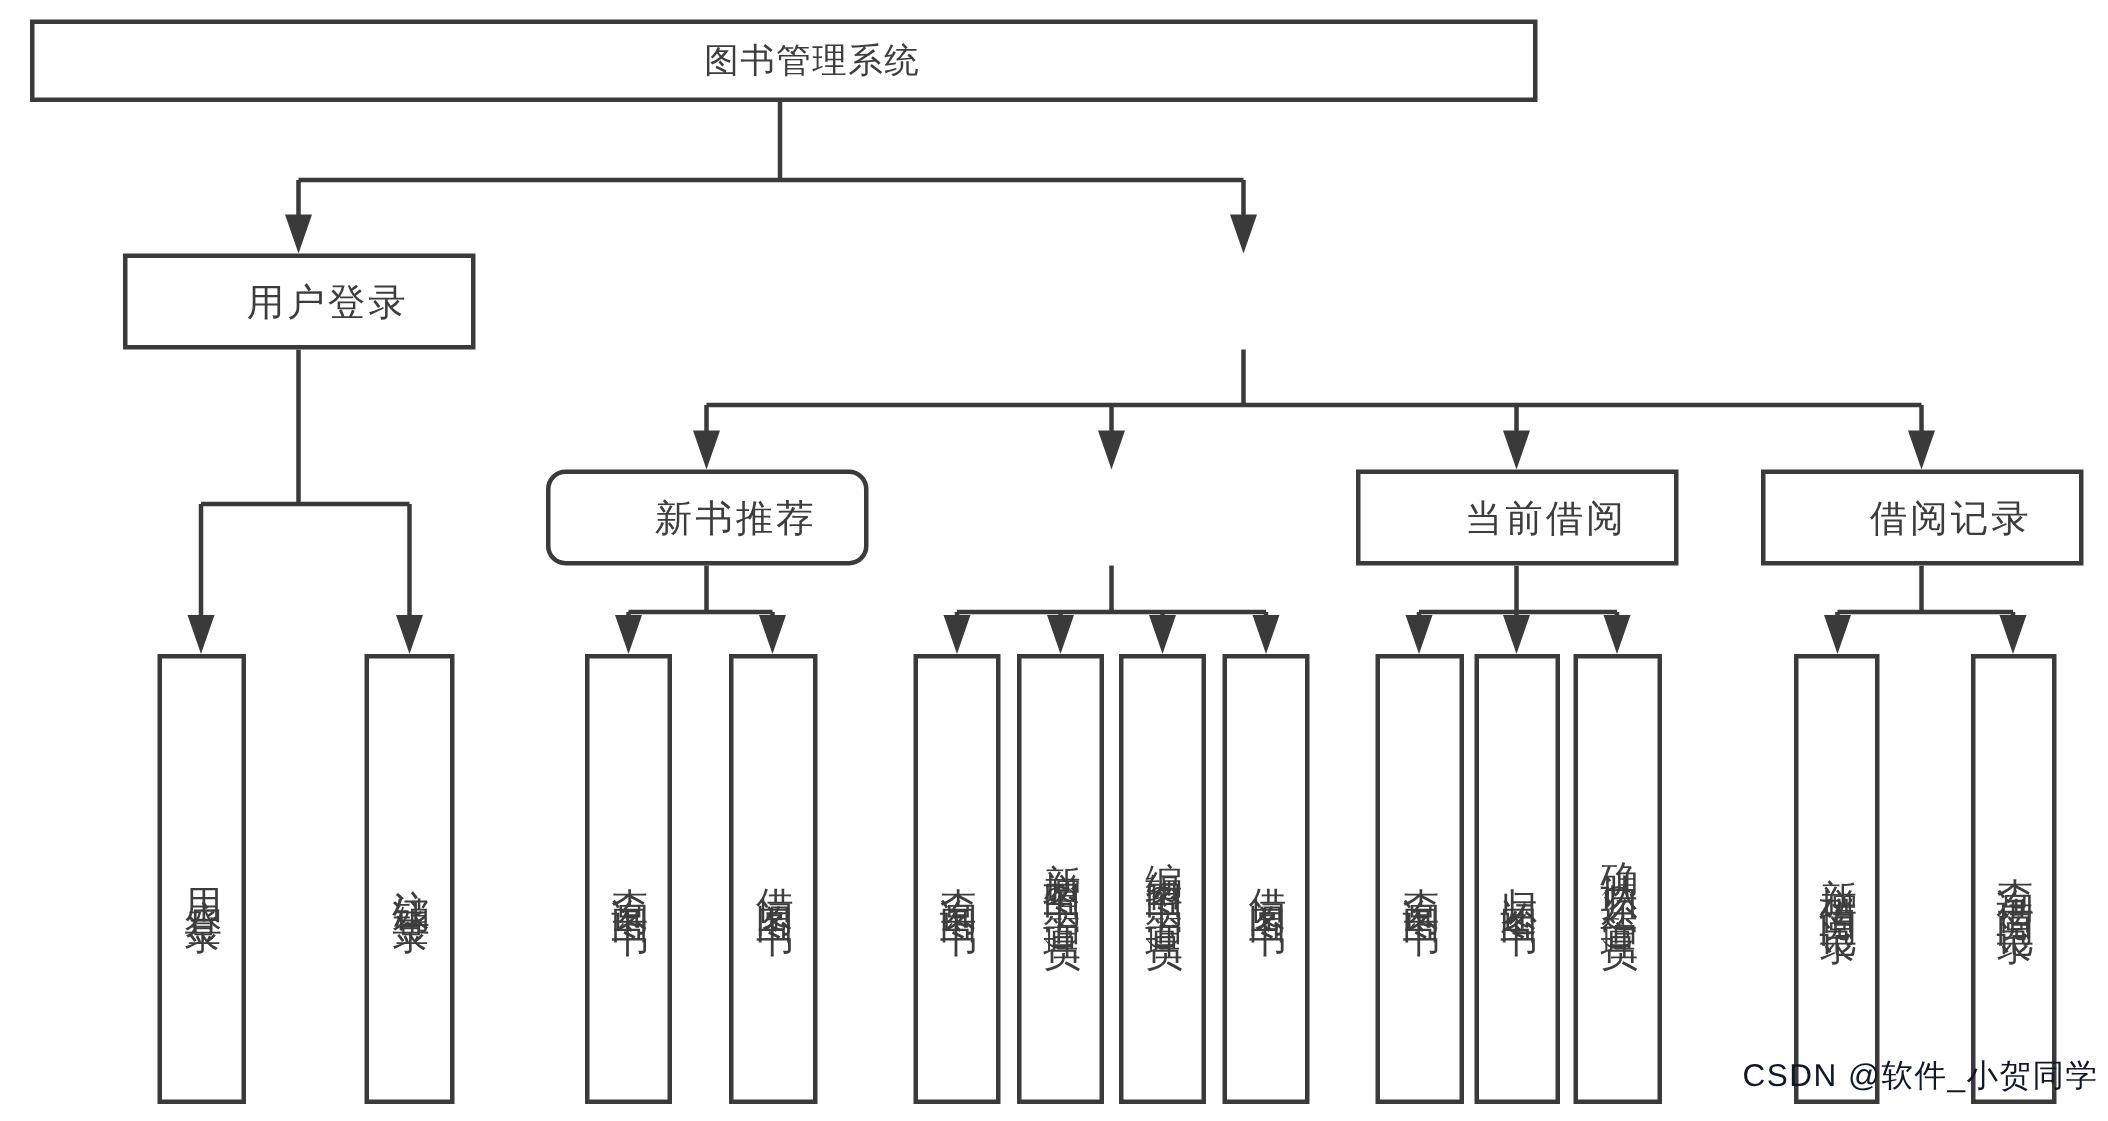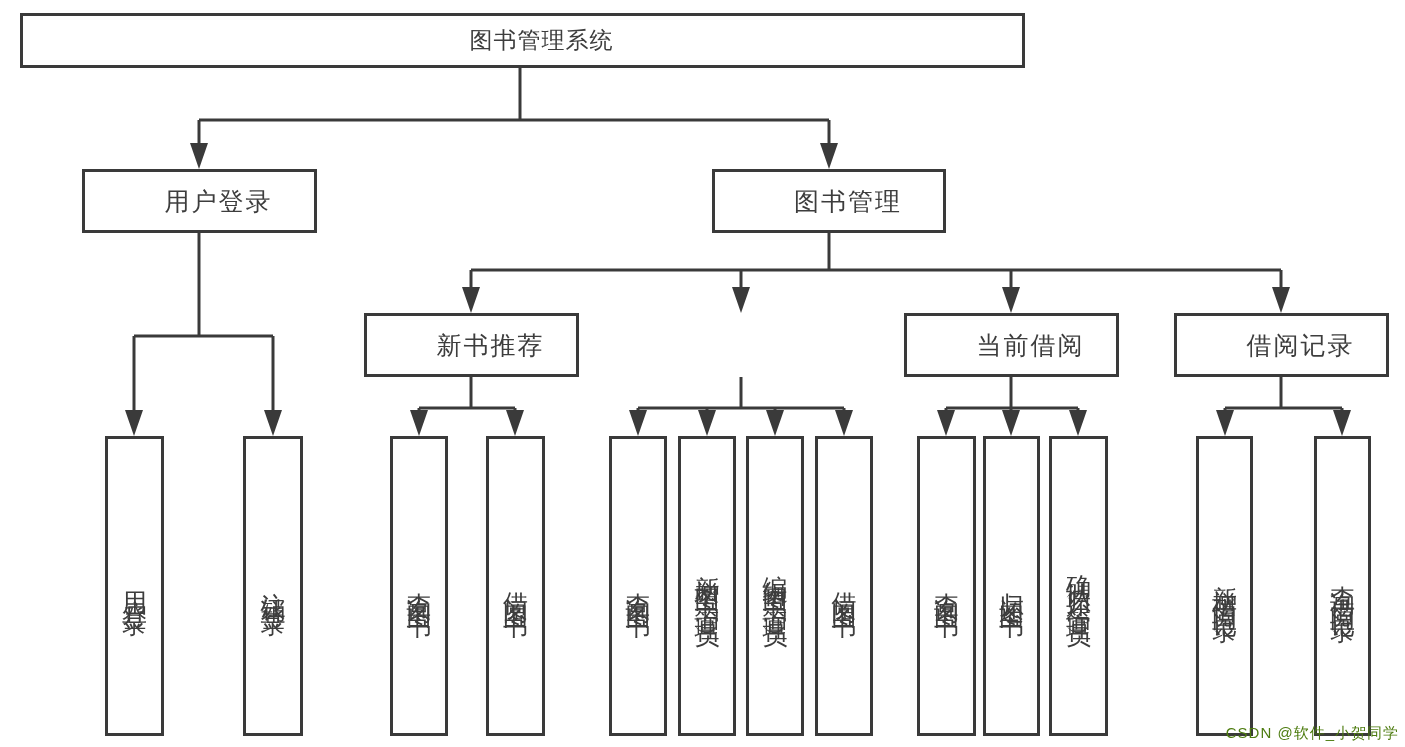--- a/index.html
+++ b/index.html
@@ -44,33 +44,33 @@
   .vbox span {
     writing-mode: vertical-rl;
     font-size: 25px;
     letter-spacing: 7px;
     line-height: 1;
     white-space: nowrap;
   }
   .watermark {
     position: absolute;
     right: 6px;
-    bottom: 4px;
-    font-size: 15px;
-    color: #4d7c0f;
+    bottom: 16px;
+    font-size: 21px;
+    color: #0f172a;
     letter-spacing: 1px;
     z-index: 5;
     white-space: nowrap;
   }
 
   
   #n-root            { left: 20px;   top: 13px;  width: 1005px; height: 55px; }
   #n-user-login      { left: 82px;   top: 169px; width: 235px;  height: 64px; }
   #n-book-mgmt       { left: 712px;  top: 169px; width: 234px;  height: 64px; }
-  #n-new-books       { left: 364px;  top: 313px; width: 215px;  height: 64px; }
+  #n-new-books       { left: 364px;  top: 313px; width: 215px;  height: 64px; border-radius: 13px; }
   #n-book-borrow     { left: 634px;  top: 313px; width: 215px;  height: 64px; }
   #n-current-borrow  { left: 904px;  top: 313px; width: 215px;  height: 64px; }
   #n-borrow-records  { left: 1174px; top: 313px; width: 215px;  height: 64px; }
 
   .vbox { top: 436px; height: 300px; }
   #n-login      { left: 105px;  width: 59px; }
   #n-logout     { left: 243px;  width: 60px; }
   #n-nb-query   { left: 390px;  width: 58px; }
   #n-nb-borrow  { left: 486px;  width: 59px; }
   #n-bb-query   { left: 609px;  width: 58px; }
@@ -154,23 +154,20 @@
     </g>
   </svg>
 
   <div class="node hbox root" id="n-root">
     <span>图书管理系统</span>
   </div>
 
   <div class="node hbox" id="n-user-login">
     <span>用户登录</span>
   </div>
-  <div class="node hbox" id="n-book-mgmt">
-    <span>图书管理</span>
-  </div>
 
   <div class="node hbox" id="n-new-books">
     <span>新书推荐</span>
   </div>
   <div class="node hbox" id="n-borrow-records">
     <span>借阅记录</span>
   </div>
   <div class="node hbox" id="n-current-borrow">
     <span>当前借阅</span>
   </div>

